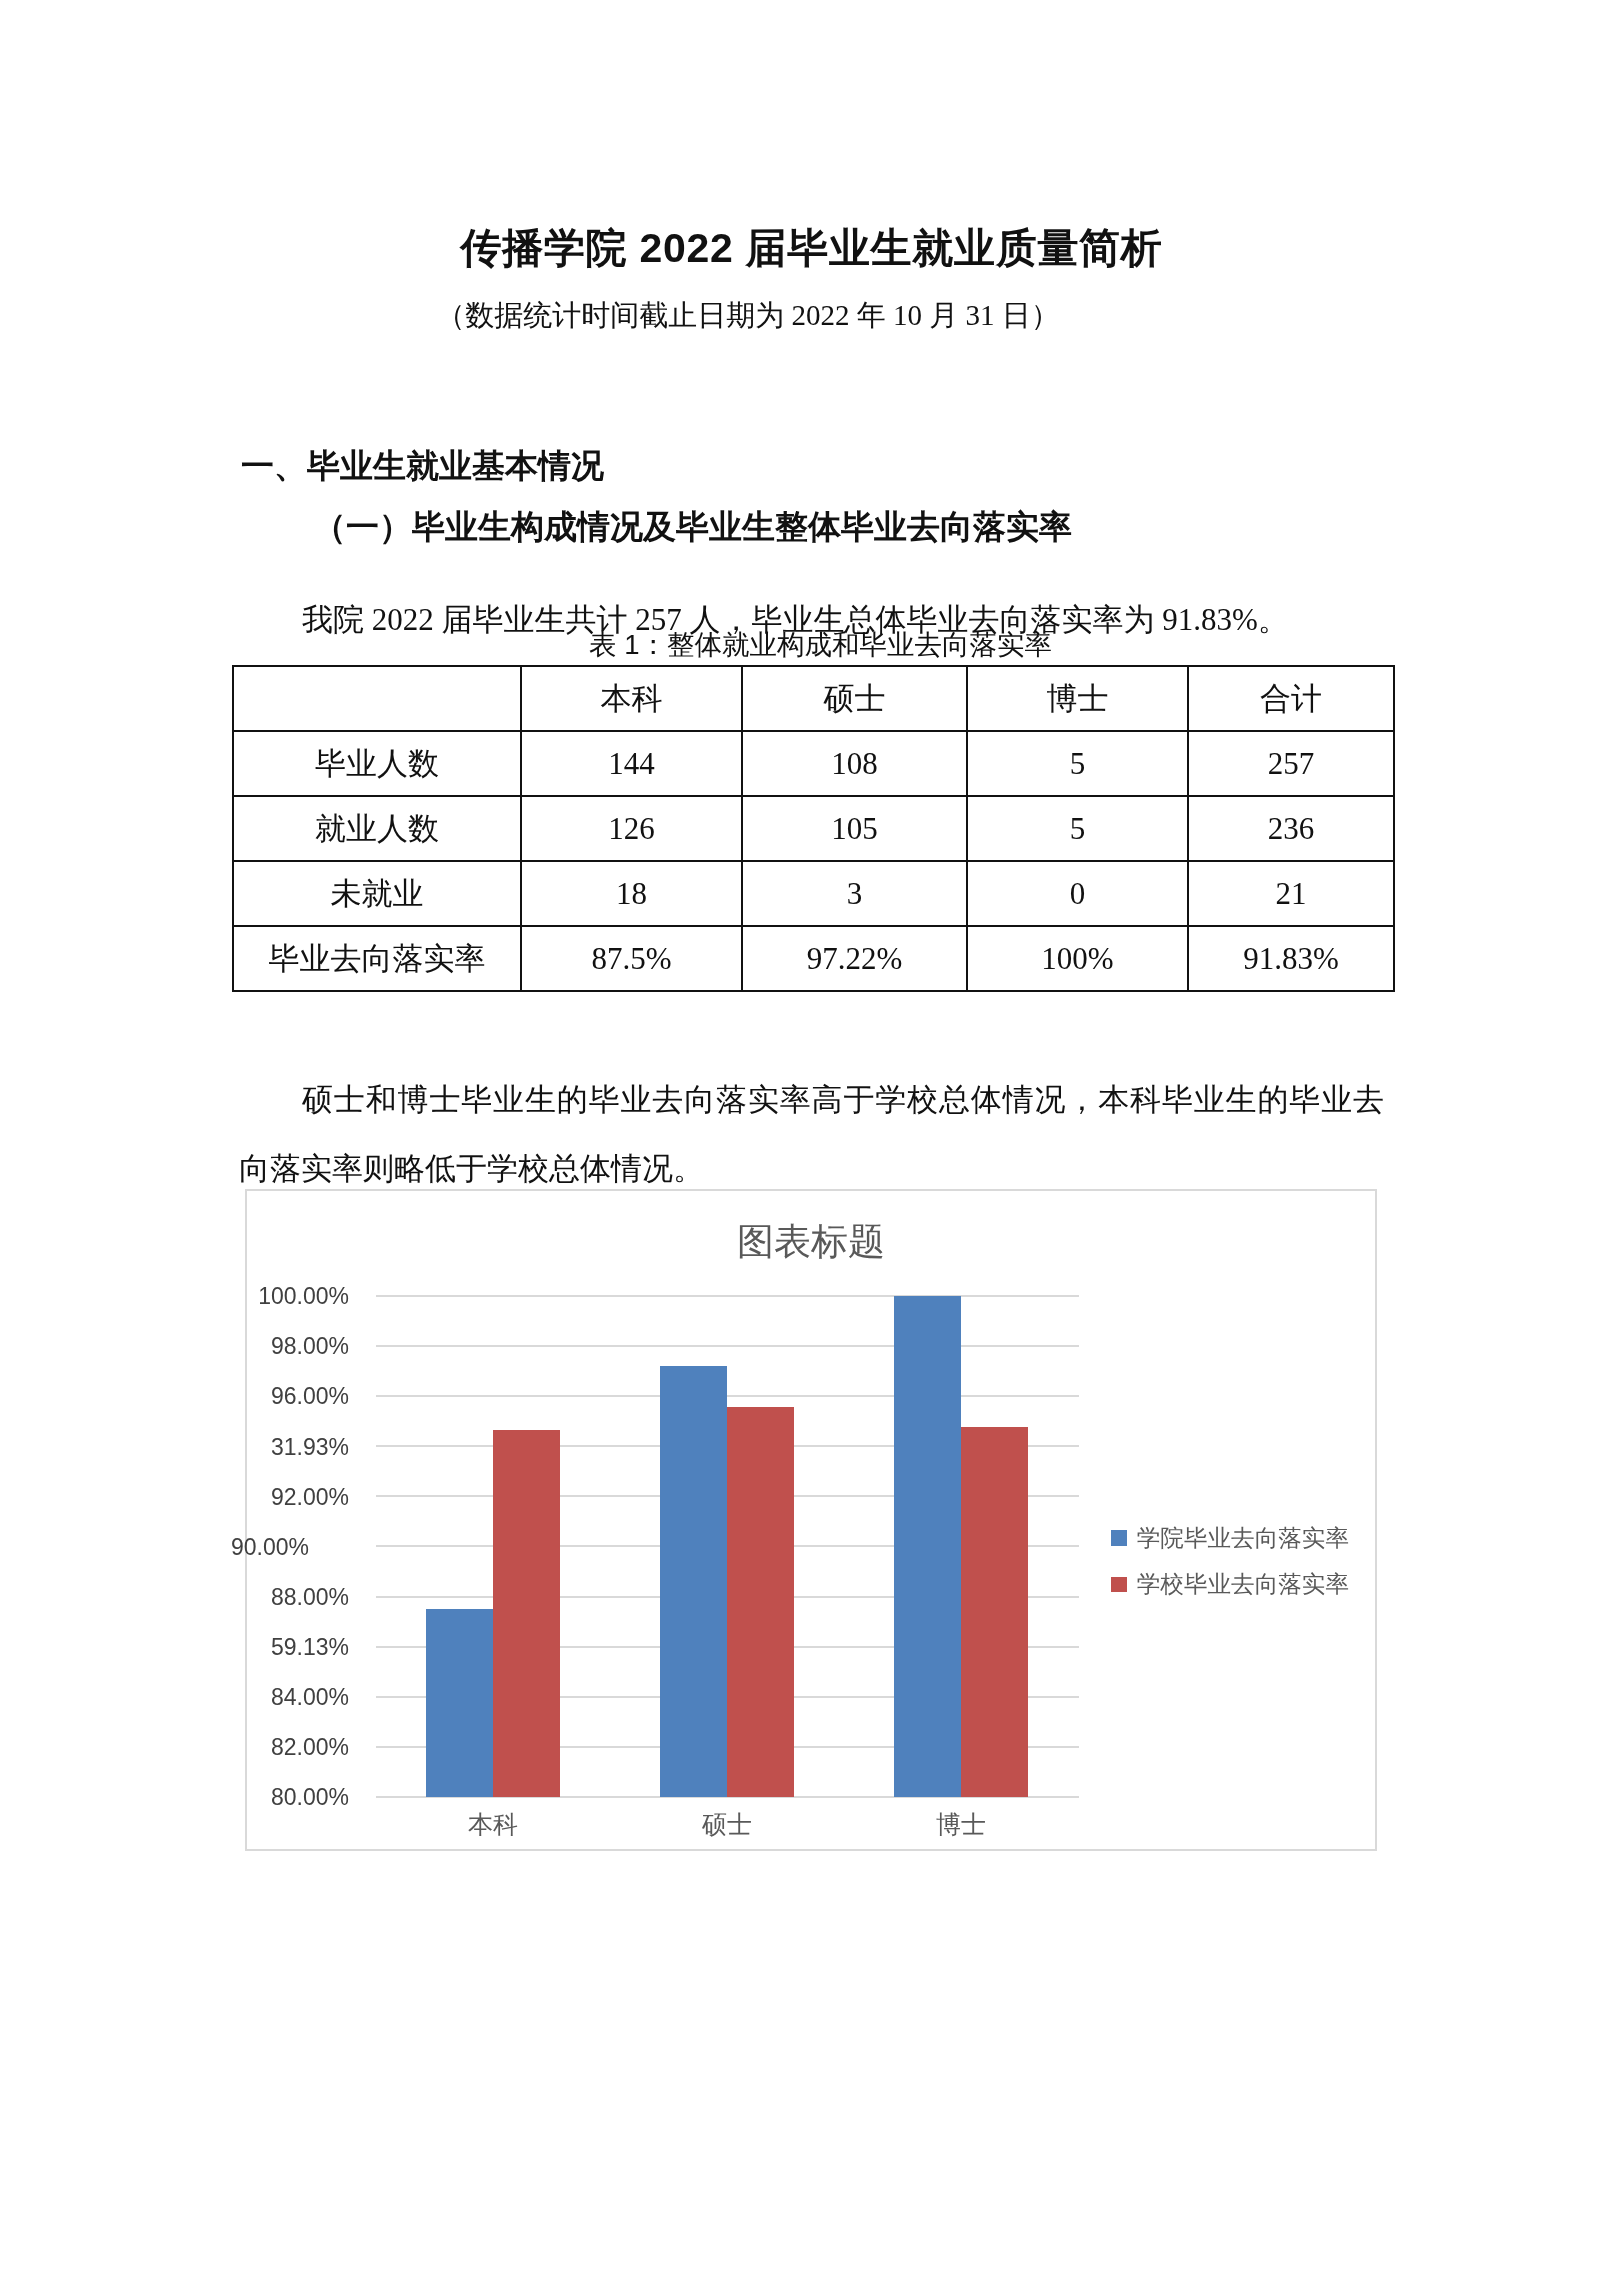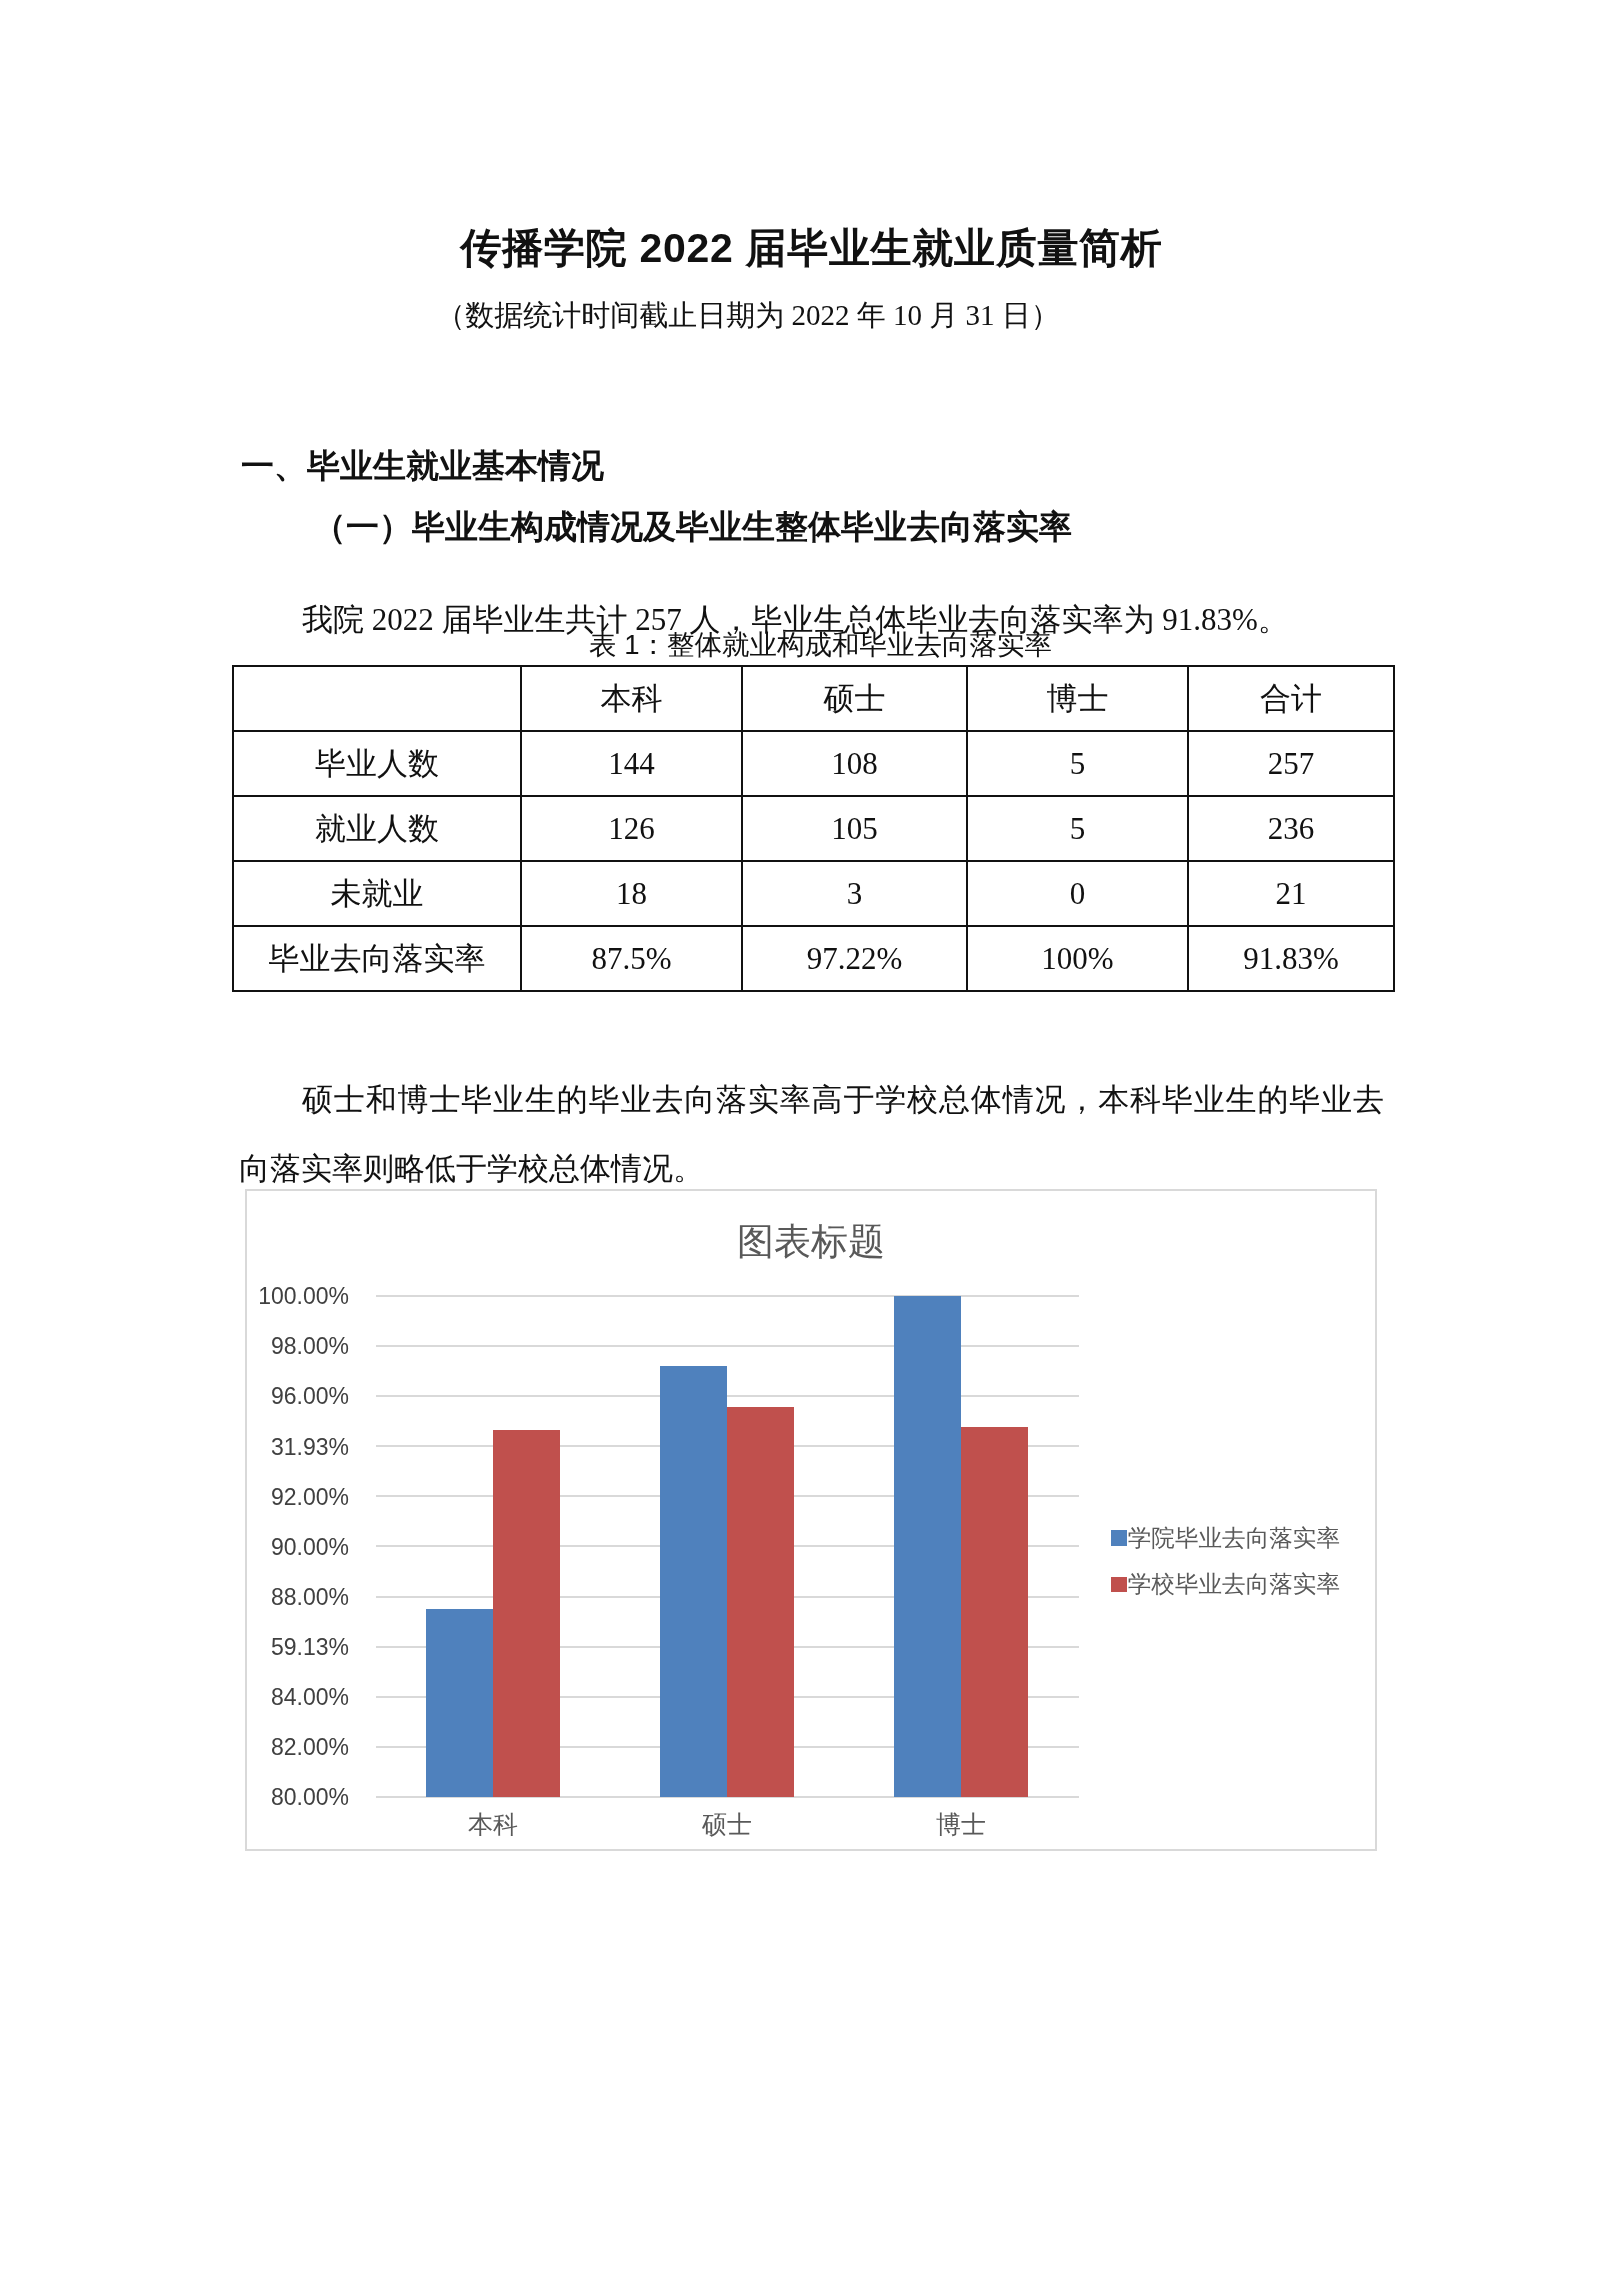--- a/index.html
+++ b/index.html
@@ -33,21 +33,21 @@
   .chart-title{position:absolute;top:26px;left:0;width:100%;text-align:center;font-size:37px;
                font-family:"Liberation Serif", serif;}
   .plot{position:absolute;left:129px;top:105px;width:703px;height:501px;}
   .gridline{position:absolute;left:0;right:0;height:2px;z-index:1;}
   .bar{position:absolute;bottom:0;z-index:2;}
   .ytick{position:absolute;white-space:nowrap;text-align:right;font-size:23px;line-height:26px;
          font-family:"Liberation Sans", sans-serif;}
   .catlabel{position:absolute;top:621px;transform:translateX(-50%);font-size:25px;
             line-height:26px;white-space:nowrap;font-family:"Liberation Serif", serif;}
   .legend{position:absolute;left:864px;top:331px;display:flex;flex-direction:column;gap:14.4px;}
-  .legend-item{display:flex;align-items:center;gap:1px;}
+  .legend-item{display:flex;align-items:center;gap:10px;}
   .legend-swatch{width:15.7px;height:15.7px;flex:0 0 auto;}
   .legend-label{font-size:23.6px;white-space:nowrap;font-family:"Liberation Serif", serif;}
 </style>
 </head>
 <body>
 
 <div class="page sans">
 
   <div class="abs sans doc-title">传播学院 2022 届毕业生就业质量简析</div>
 
@@ -130,21 +130,21 @@
         <div class="bar" style="left: 351px; width: 67px; height: 390px; background: rgb(192, 80, 77);"></div>
         <div class="bar" style="left: 518px; width: 67px; height: 501px; background: rgb(79, 129, 189);"></div>
         <div class="bar" style="left: 585px; width: 67px; height: 370px; background: rgb(192, 80, 77);"></div>
       </div>
     <div id="yticks">
         <div class="ytick" style="color: rgb(64, 64, 64); right: 1026px; top: 593px; position: absolute;">80.00%</div>
         <div class="ytick" style="color: rgb(64, 64, 64); right: 1026px; top: 543px; position: absolute;">82.00%</div>
         <div class="ytick" style="color: rgb(64, 64, 64); right: 1026px; top: 493px; position: absolute;">84.00%</div>
         <div class="ytick" style="color: rgb(64, 64, 64); right: 1026px; top: 443px; position: absolute;">59.13%</div>
         <div class="ytick" style="color: rgb(64, 64, 64); right: 1026px; top: 393px; position: absolute;">88.00%</div>
-        <div class="ytick" style="color: rgb(64, 64, 64); right: 1026px; top: 343px; position: absolute;">90.00%</div>
+        <div class="ytick" style="color: rgb(64, 64, 64); right: 1066px; top: 343px; position: absolute;">90.00%</div>
         <div class="ytick" style="color: rgb(64, 64, 64); right: 1026px; top: 293px; position: absolute;">92.00%</div>
         <div class="ytick" style="color: rgb(64, 64, 64); right: 1026px; top: 243px; position: absolute;">31.93%</div>
         <div class="ytick" style="color: rgb(64, 64, 64); right: 1026px; top: 192px; position: absolute;">96.00%</div>
         <div class="ytick" style="color: rgb(64, 64, 64); right: 1026px; top: 142px; position: absolute;">98.00%</div>
         <div class="ytick" style="color: rgb(64, 64, 64); right: 1026px; top: 92px; position: absolute;">100.00%</div>
       </div>
     <div id="xlabels">
         <div class="catlabel" style="left: 246px; color: rgb(89, 89, 89);">本科</div>
         <div class="catlabel" style="left: 480px; color: rgb(89, 89, 89);">硕士</div>
         <div class="catlabel" style="left: 714px; color: rgb(89, 89, 89);">博士</div>

